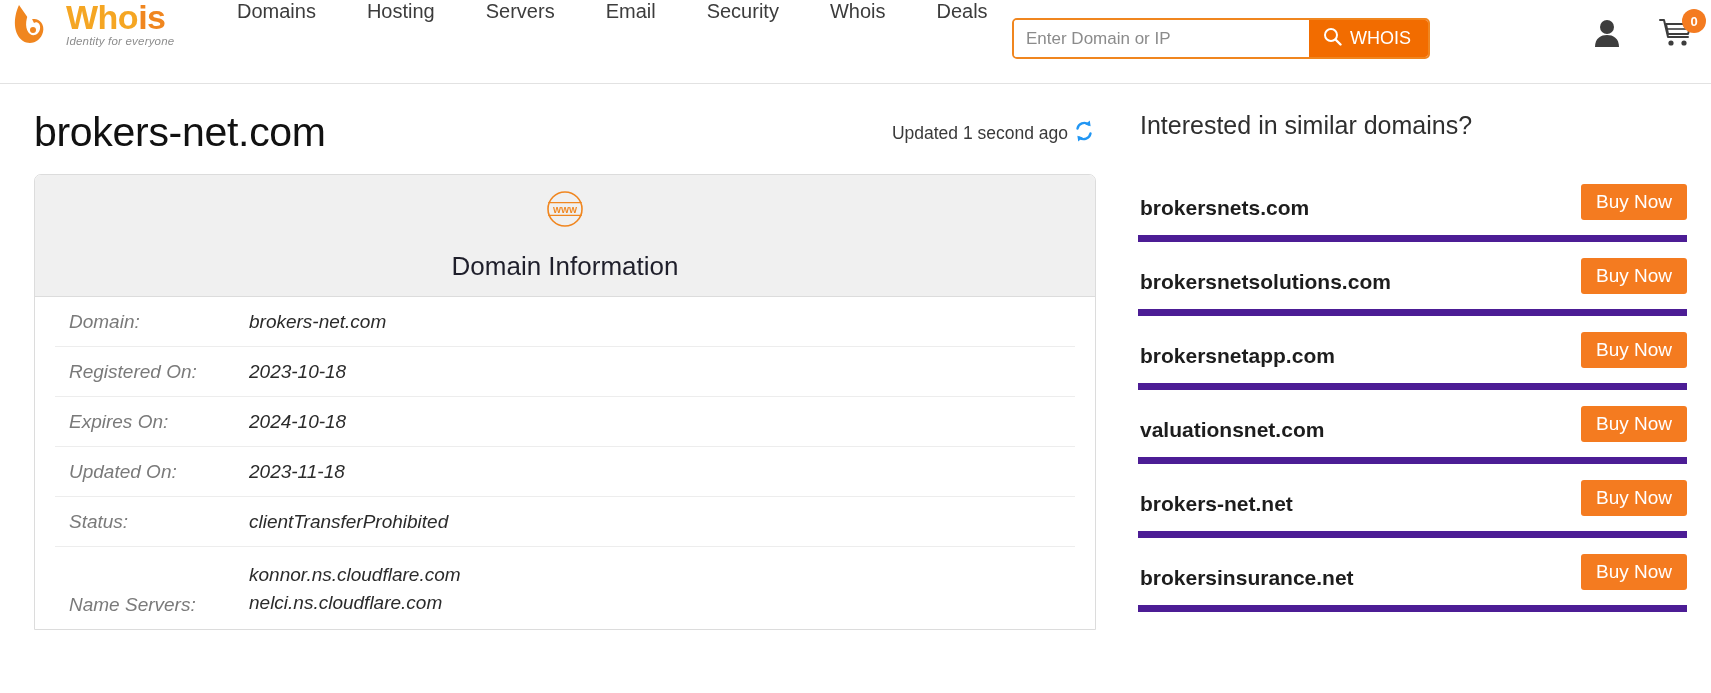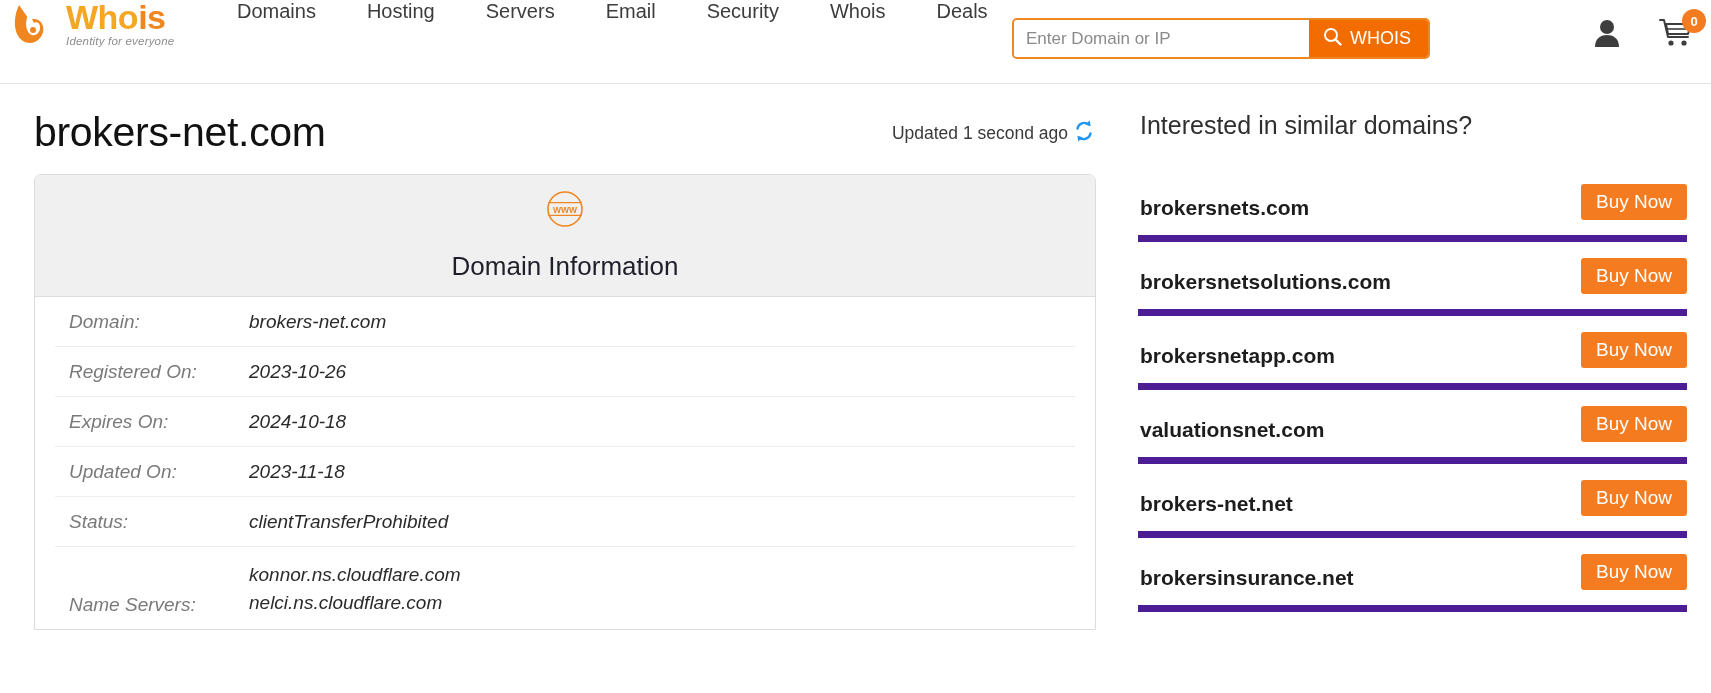--- a/index.html
+++ b/index.html
@@ -328,21 +328,21 @@
         <span class="card-head-title">Domain Information</span>
       </div>
 
       <div class="info-table">
         <div class="info-row">
           <div class="info-label">Domain:</div>
           <div class="info-value">brokers-net.com</div>
         </div>
         <div class="info-row">
           <div class="info-label">Registered On:</div>
-          <div class="info-value">2023-10-26</div>
+          <div class="info-value">2023-10-18</div>
         </div>
         <div class="info-row">
           <div class="info-label">Expires On:</div>
           <div class="info-value">2024-10-18</div>
         </div>
         <div class="info-row">
           <div class="info-label">Updated On:</div>
           <div class="info-value">2023-11-18</div>
         </div>
         <div class="info-row">

